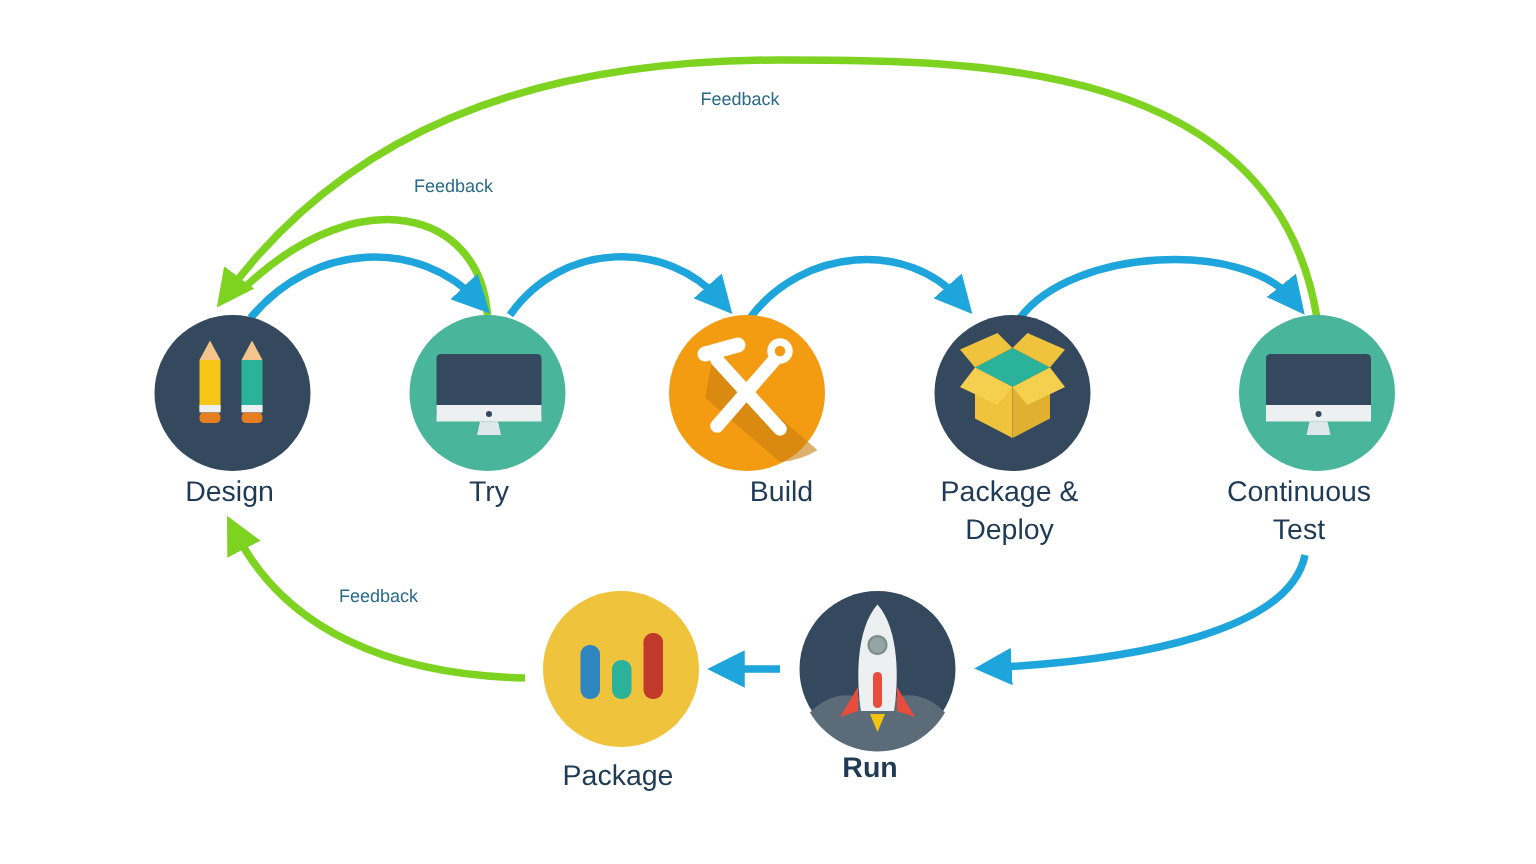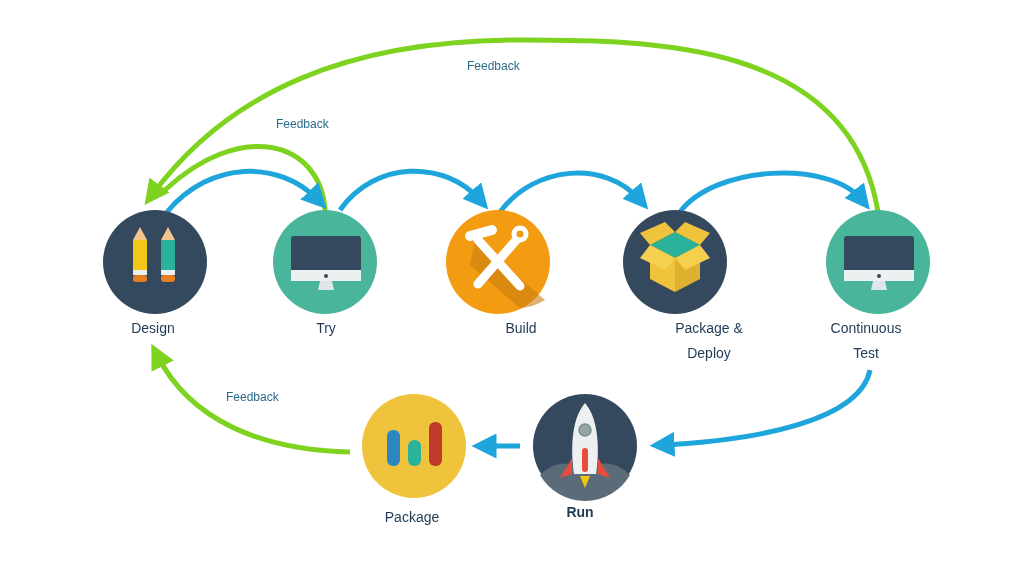--- a/index.html
+++ b/index.html
@@ -1,18 +1,18 @@
 <!DOCTYPE html>
 <html><head>
 <meta charset="utf-8">
 <style>
   html,body{margin:0;padding:0;background:#ffffff;}
   body{width:1024px;height:576px;position:relative;overflow:hidden;font-family:"Liberation Sans",sans-serif;}
   #canvas{position:absolute;left:0;top:0;width:1024px;height:576px;}
-  .label{position:absolute;color:#1f3a55;font-size:14px;text-align:center;line-height:25px;white-space:pre-line;transform:translateX(-50%);}
+  .label{position:absolute;color:#1f3a55;font-size:19px;text-align:center;line-height:25px;white-space:pre-line;transform:translateX(-50%);}
   .fb{position:absolute;color:#2a6b8a;font-size:12px;}
 </style>
 </head>
 <body>
 
 <svg id="canvas" viewBox="0 0 1024 576">
   <defs>
     <marker id="ab" markerWidth="5" markerHeight="5" refX="2.5" refY="2.5" orient="auto" markerUnits="strokeWidth">
       <path d="M0,0 L5,2.5 L0,5 z" fill="#1ea5db"></path>
     </marker>
@@ -109,21 +109,21 @@
       <rect x="387" y="430" width="13" height="36" rx="6" fill="#2e86c1"></rect>
       <rect x="408" y="440" width="13" height="26" rx="6" fill="#2ab39a"></rect>
       <rect x="429" y="422" width="13" height="44" rx="6" fill="#c0392b"></rect>
     </g>
   </g>
 </svg>
 
 <div class="label" style="left:153px;top:316px;">Design</div>
 <div class="label" style="left:326px;top:316px;text-align:center;">Try</div>
 <div class="label" style="left:521px;top:316px;">Build</div>
-<div class="label" style="left:673px;top:316px;margin-left:36px;">Package &amp;
+<div class="label" style="left:673px;top:316px;">Package &amp;
 Deploy</div>
 <div class="label" style="left:866px;top:316px;">Continuous
 Test</div>
 <div class="label" style="left:580px;top:500px;font-weight:bold;">Run</div>
 <div class="label" style="left:412px;top:505px;">Package</div>
 
 <div class="fb" style="left:467px;top:59px;">Feedback</div>
 <div class="fb" style="left:276px;top:117px;">Feedback</div>
 <div class="fb" style="left:226px;top:390px;">Feedback</div>
 

